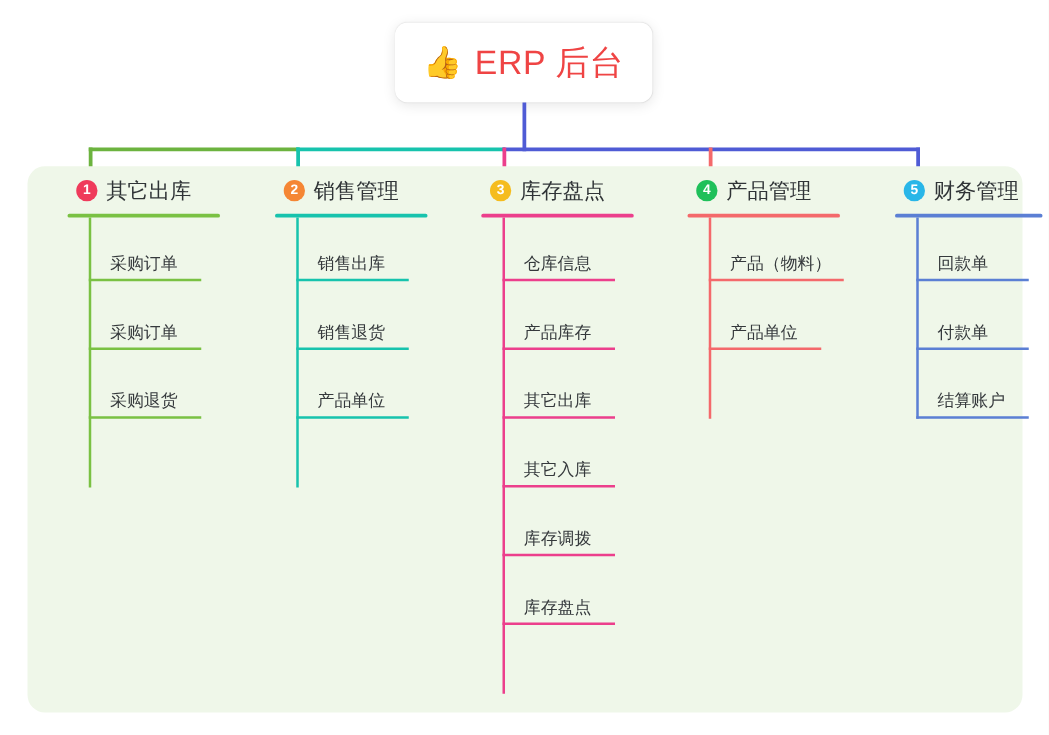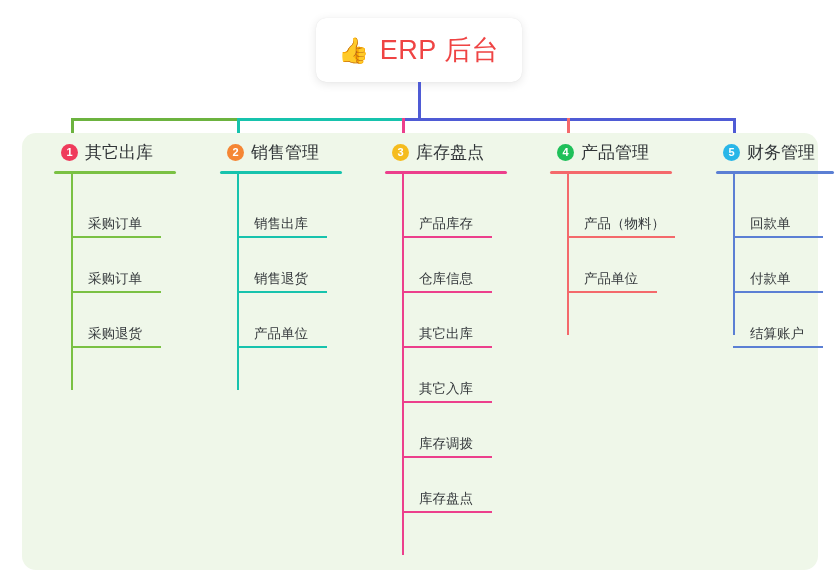--- a/index.html
+++ b/index.html
@@ -51,21 +51,21 @@
   .badge{
     width:17px;height:17px;border-radius:50%;
     color:#fff;font-size:11px;font-weight:bold;
     display:flex;align-items:center;justify-content:center;
     flex:0 0 auto;line-height:1;
   }
   .col-title{font-size:17px;color:#303437;white-space:nowrap;}
   .head-rule{height:3px;border-radius:2px;margin-left:2px;}
 
   
-  .branch{position:relative;padding-top:13px;}
+  .branch{position:relative;padding-top:0;}
   .trunk{position:absolute;left:19px;top:0;width:2px;}
   .item{
     position:relative;
     height:55px;
     box-sizing:border-box;
   }
   .item-label{
     position:absolute;left:36px;bottom:9px;
     font-size:13.5px;color:#35393c;white-space:nowrap;
   }
@@ -144,25 +144,25 @@
         </div>
         <div class="col" style="left: 361px;">
           <div class="col-head">
             <div class="badge" style="background: rgb(245, 188, 30);">3</div>
             <div class="col-title">库存盘点</div>
           </div>
           <div class="head-rule" style="background: rgb(236, 63, 140); width: 122px;"></div>
           <div class="branch">
             <div class="trunk" style="background: rgb(236, 63, 140); height: 381px;"></div>
             <div class="item">
+              <div class="item-label">仓库信息</div>
+              <div class="item-rule" style="background: rgb(236, 63, 140); width: 90px;"></div>
+            </div>
+            <div class="item">
               <div class="item-label">产品库存</div>
-              <div class="item-rule" style="background: rgb(236, 63, 140); width: 90px;"></div>
-            </div>
-            <div class="item">
-              <div class="item-label">仓库信息</div>
               <div class="item-rule" style="background: rgb(236, 63, 140); width: 90px;"></div>
             </div>
             <div class="item">
               <div class="item-label">其它出库</div>
               <div class="item-rule" style="background: rgb(236, 63, 140); width: 90px;"></div>
             </div>
             <div class="item">
               <div class="item-label">其它入库</div>
               <div class="item-rule" style="background: rgb(236, 63, 140); width: 90px;"></div>
             </div>

